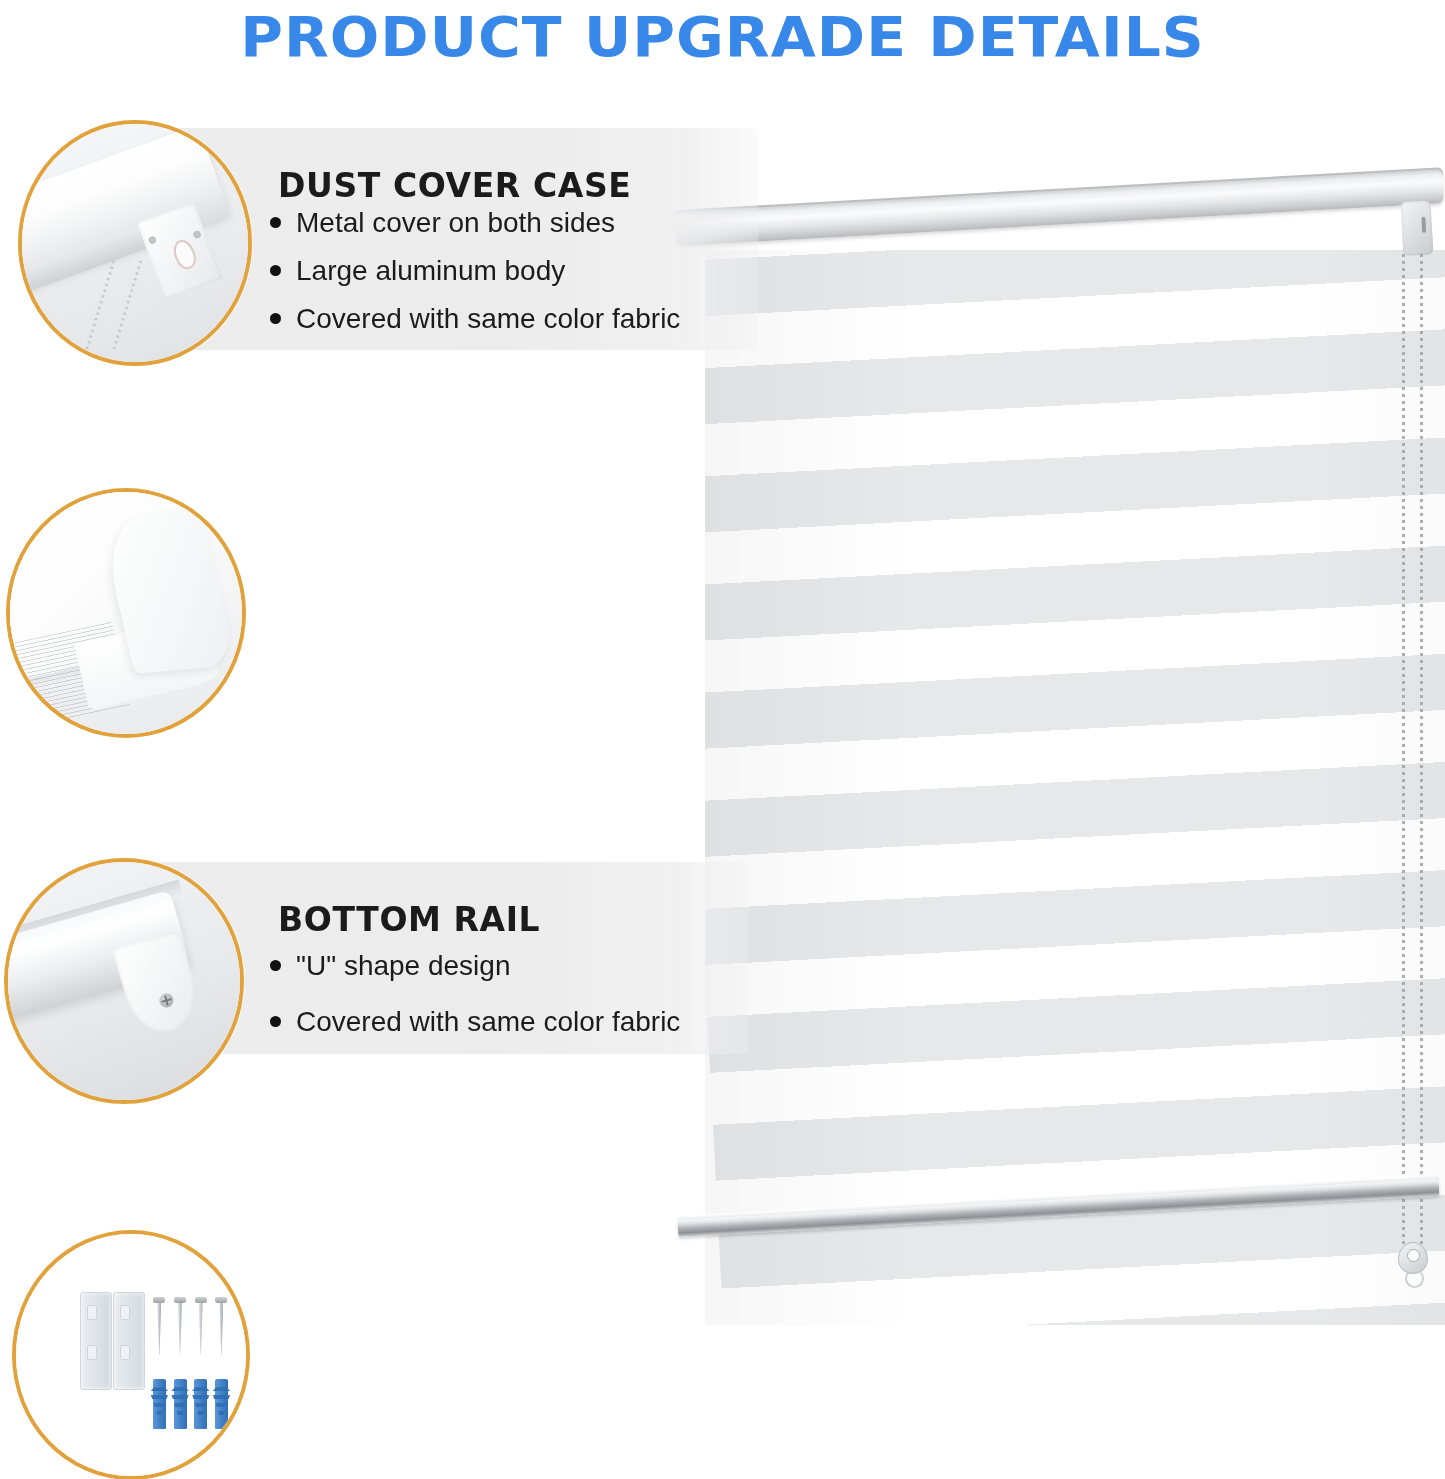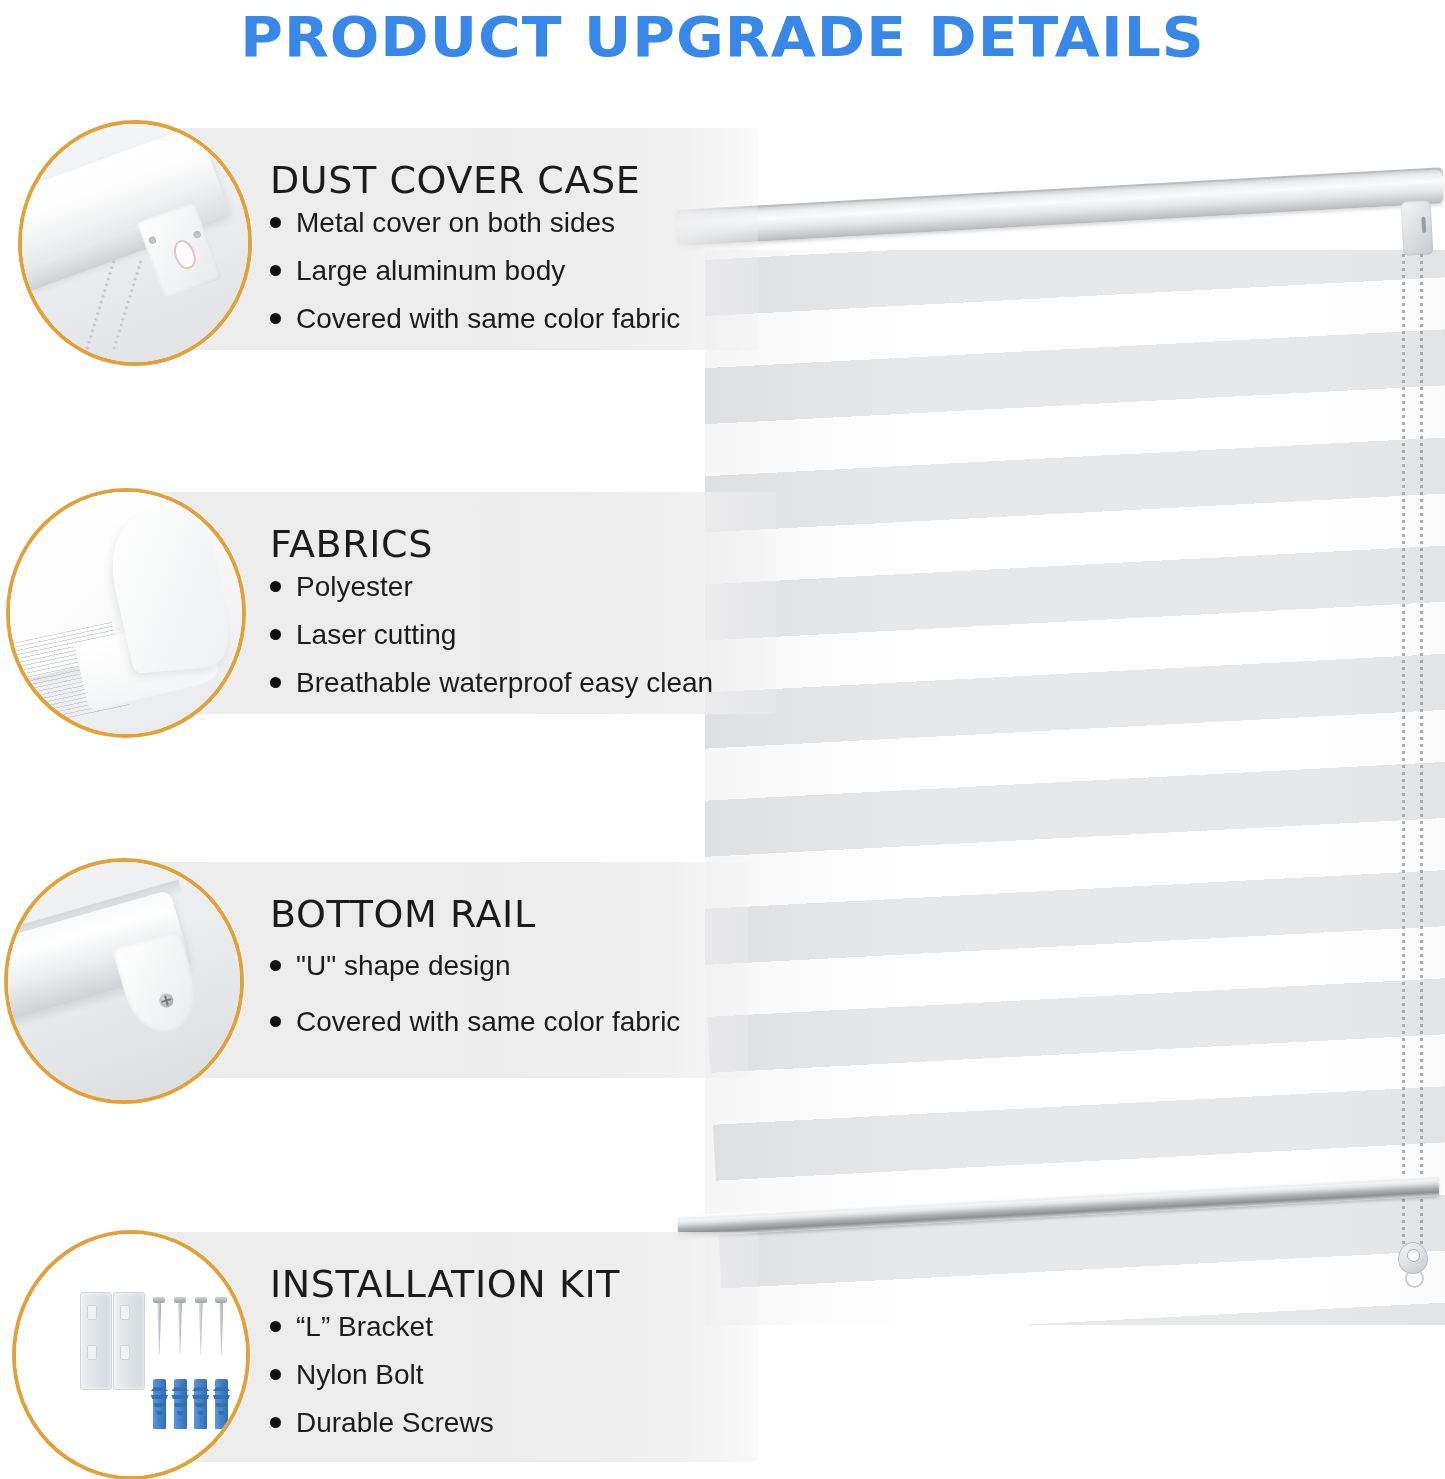--- a/index.html
+++ b/index.html
@@ -135,24 +135,24 @@
   .panel{
     position:absolute;
     background:linear-gradient(to right,
       rgba(236,236,237,.97) 0%,
       rgba(235,235,236,.95) 60%,
       rgba(238,238,239,.86) 88%,
       rgba(240,240,241,.30) 100%);
     border-radius:4px;
   }
   .panel h3{
-    margin:4px;
+    margin:12px;
     font-family:"DejaVu Sans","Liberation Sans",sans-serif;
-    font-weight:normal;
-    font-size:38px;
+    font-weight:bold;
+    font-size:33px;
     letter-spacing:.6px;
     color:#1b1b1b;
     white-space:nowrap;
   }
   .panel ul{margin:0;padding:0;list-style:none;}
   .panel li{
     position:relative;
     padding-left:30px;
     font-family:"Liberation Sans","DejaVu Sans",sans-serif;
     font-size:28px;
@@ -370,62 +370,46 @@
       <div class="endcap">
         <div class="screw s1"></div>
         <div class="screw s2"></div>
         <div class="eye"></div>
       </div>
       <div class="bead b1"></div>
       <div class="bead b2"></div>
     </div>
   </div>
 
-  <div class="panel" style="left:128px;top:492px;width:648px;height:222px;">
-    <h3 style="position:absolute;left:138px;top:26px;">FABRICS</h3>
-    <ul style="position:absolute;left:138px;top:79px;">
-      <li style="margin-bottom:16px;">Polyester</li>
-      <li style="margin-bottom:16px;">Laser cutting</li>
-      <li>Breathable waterproof easy clean</li>
-    </ul>
-  </div>
   <div class="thumb" style="left:6px;top:488px;width:232px;height:242px;">
     <div class="art art-fabric">
       <div class="sheet"></div>
       <div class="mesh"></div>
       <div class="edge"></div>
       <div class="fold"></div>
     </div>
   </div>
 
-  <div class="panel" style="left:128px;top:862px;width:620px;height:216px;">
+  <div class="panel" style="left:128px;top:862px;width:620px;height:192px;">
     <h3 style="position:absolute;left:138px;top:26px;">BOTTOM RAIL</h3>
     <ul style="position:absolute;left:138px;top:88px;">
       <li style="margin-bottom:24px;">"U" shape design</li>
       <li>Covered with same color fabric</li>
     </ul>
   </div>
   <div class="thumb" style="left:4px;top:858px;width:232px;height:238px;">
     <div class="art art-rail">
       <div class="groove"></div>
       <div class="tube"></div>
       <div class="ucap">
         <div class="screw"></div>
       </div>
     </div>
   </div>
 
-  <div class="panel" style="left:128px;top:1232px;width:630px;height:230px;">
-    <h3 style="position:absolute;left:138px;top:26px;">INSTALLATION KIT</h3>
-    <ul style="position:absolute;left:138px;top:79px;">
-      <li style="margin-bottom:16px;">“L”  Bracket</li>
-      <li style="margin-bottom:16px;">Nylon Bolt</li>
-      <li>Durable Screws</li>
-    </ul>
-  </div>
   <div class="thumb" style="left:12px;top:1230px;width:230px;height:242px;">
     <div class="art art-kit">
       <div class="bracket b1"></div>
       <div class="bracket b2"></div>
 
       <div class="screwpin" style="left:61%;">
         <div class="head"></div>
         <div class="shaft"></div>
       </div>
       <div class="screwpin" style="left:70%;">

